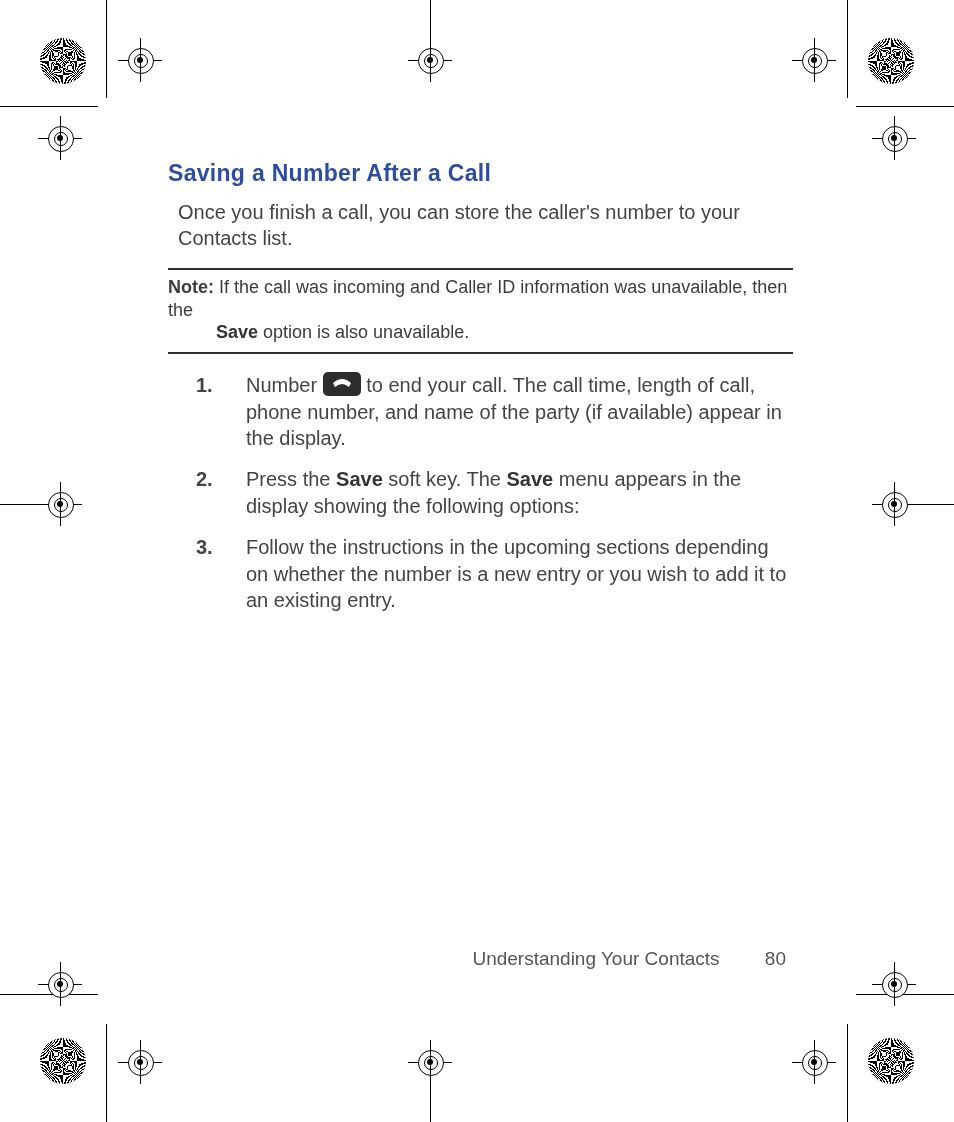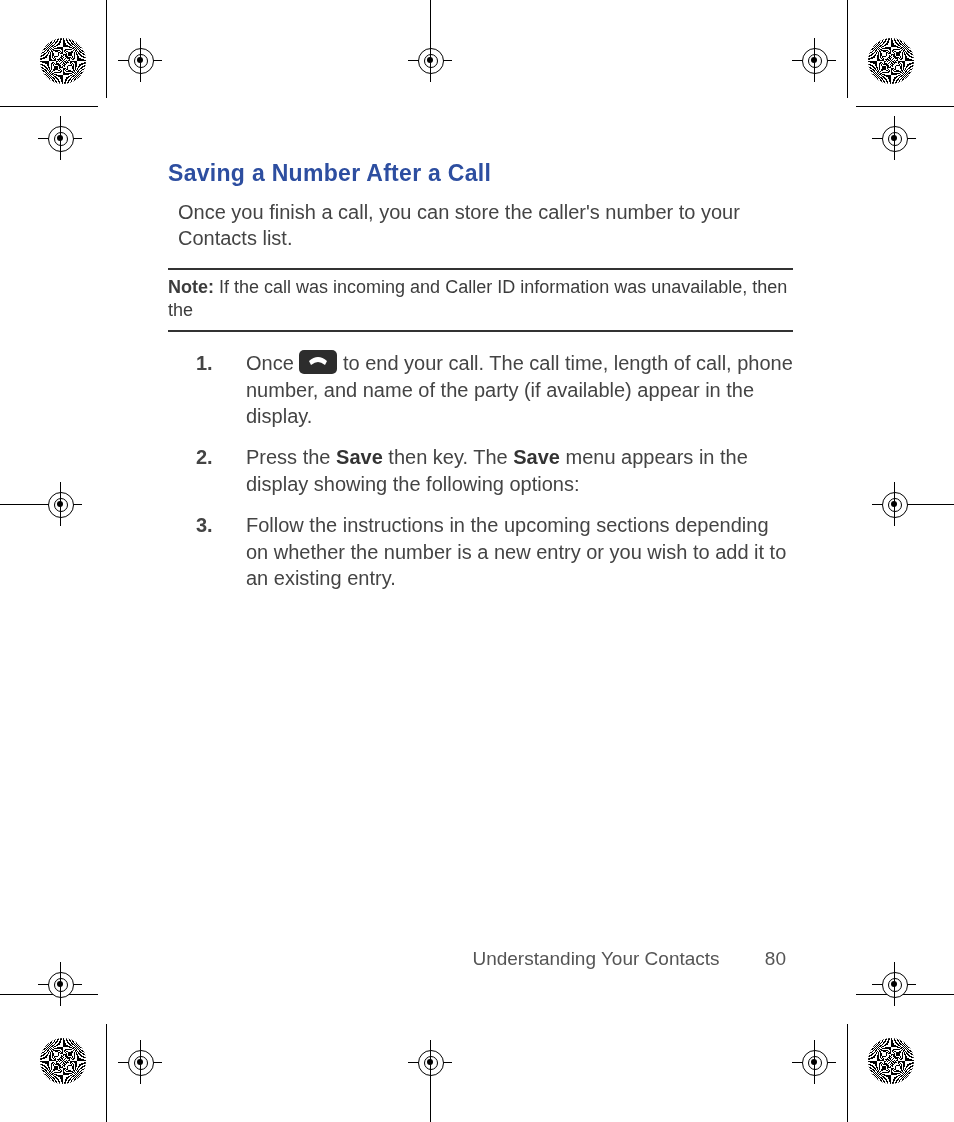--- a/index.html
+++ b/index.html
@@ -130,33 +130,36 @@
   </div>
 
 <div class="page">
   <h1>Saving a Number After a Call</h1>
   <p class="intro">Once you finish a call, you can store the caller's number to your Contacts list.</p>
 
   <hr class="rule">
   <p class="note">
     <span class="lbl">Note:</span>
     <span>If the call was incoming and Caller ID information was unavailable, then the</span>
+    <span class="indent">
+      <span class="b">Save</span><span> option is also unavailable.</span>
+    </span>
   </p>
   <hr class="rule">
 
   <ol class="steps">
     <li>
       <span class="num">1.</span>
-      <span>Once </span><span class="endkey"><svg width="24" height="18" viewBox="0 0 24 18">
+      <span>Number </span><span class="endkey"><svg width="24" height="18" viewBox="0 0 24 18">
             <path d="M3 8 Q12 0 21 8 L19 12 Q15 9 12 9 Q9 9 5 12 Z" fill="#fff"></path>
           </svg></span><span> to end your call. The call time, length of call, phone number, and name of the party (if available) appear in the display.</span>
     </li>
     <li>
       <span class="num">2.</span>
-      <span>Press the </span><span class="b">Save</span><span> then key. The </span><span class="b">Save</span><span> menu appears in the display showing the following options:</span>
+      <span>Press the </span><span class="b">Save</span><span> soft key. The </span><span class="b">Save</span><span> menu appears in the display showing the following options:</span>
       <ul class="opts">
       </ul>
     </li>
     <li>
       <span class="num">3.</span>
       <span>Follow the instructions in the upcoming sections depending on whether the number is a new entry or you wish to add it to an existing entry.</span>
     </li>
   </ol>
 </div>
 

